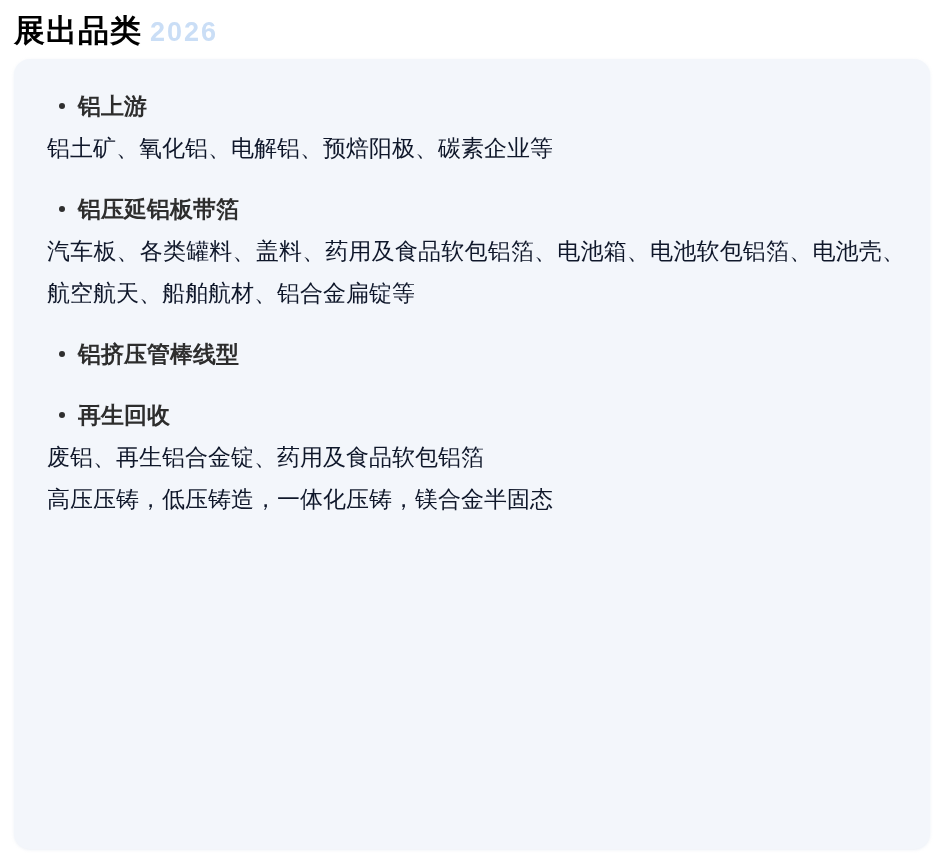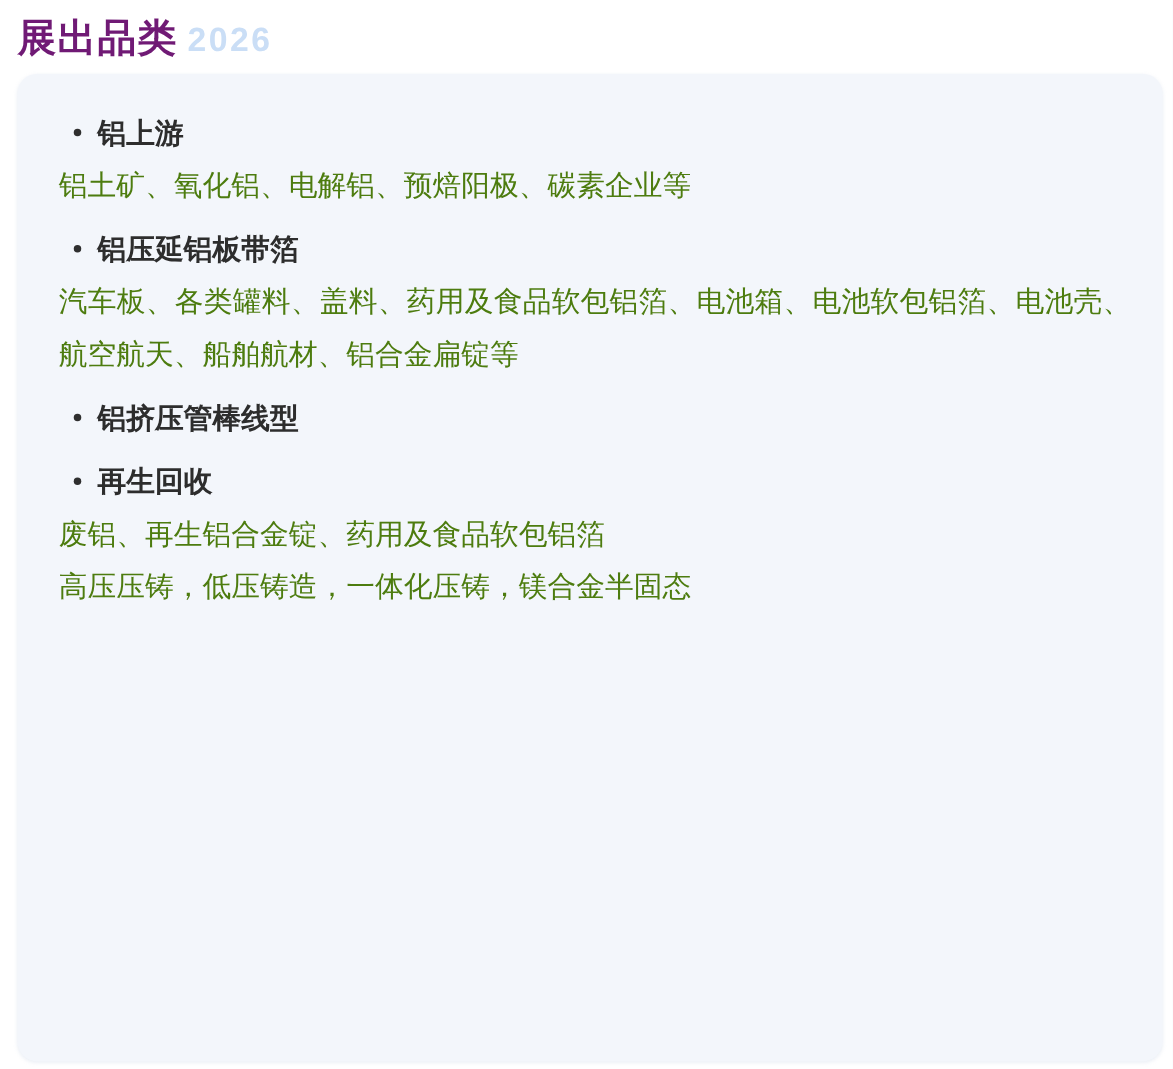--- a/index.html
+++ b/index.html
@@ -10,21 +10,21 @@
     overflow: hidden;
   }
   .page-title {
     margin: 13px 0 0 14px;
     line-height: 34px;
     white-space: nowrap;
   }
   .title-main {
     font-size: 31px;
     font-weight: 700;
-    color: #701a75;
+    color: #000000;
     letter-spacing: 1px;
   }
   .title-year {
     font-size: 27px;
     font-weight: 700;
     color: #cadef6;
     letter-spacing: 2px;
     margin-left: 8px;
   }
   .card {
@@ -33,39 +33,39 @@
     height: 790px;
     background: #f3f6fb;
     border-radius: 16px;
     padding: 26px 25px 17px 33px;
     box-shadow: 0 1px 3px rgba(180,195,220,0.25);
   }
   .section-heading {
     display: flex;
     align-items: center;
     line-height: 42px;
-    margin-top: 9px;
+    margin-top: 19px;
   }
   .section:first-child .section-heading { margin-top: 0; }
   .dot {
     width: 6px; height: 6px;
     border-radius: 50%;
     background: #2f2f2f;
     margin-left: 12px;
     margin-right: 13px;
     flex: 0 0 auto;
   }
   .heading-text {
     font-size: 23px;
     font-weight: 700;
     color: #2d2d2d;
   }
   .section-body {
     font-size: 23px;
-    color: #4d7c0f;
+    color: #0f172a;
     line-height: 42px;
     text-align: justify;
   }
 </style>
 </head>
 <body>
 
 <h1 class="page-title">
   <span class="title-main">展出品类</span><span class="title-year">2026</span>
 </h1>

